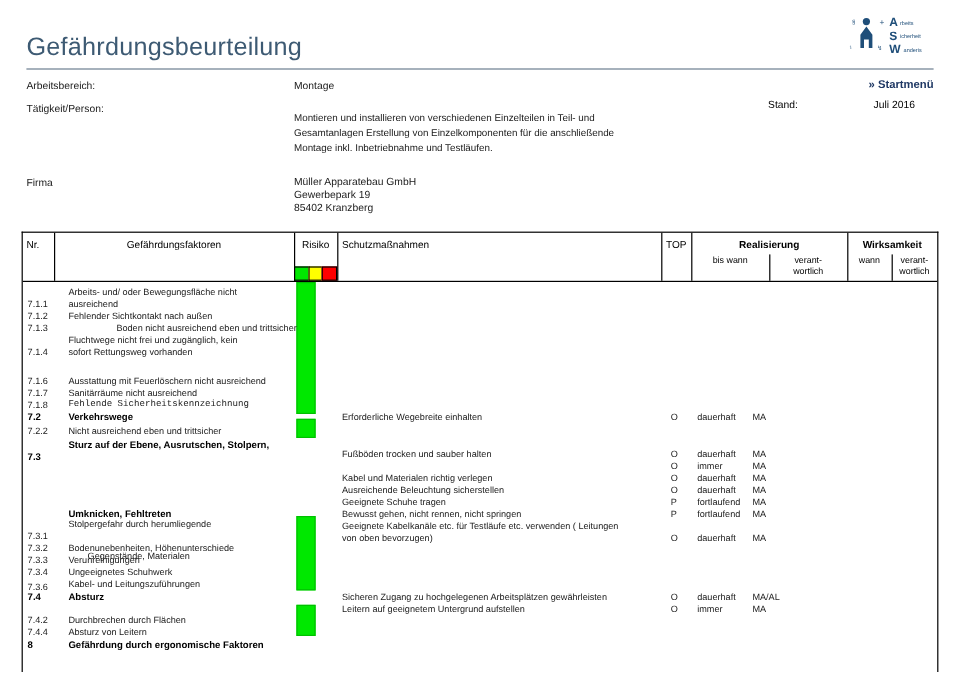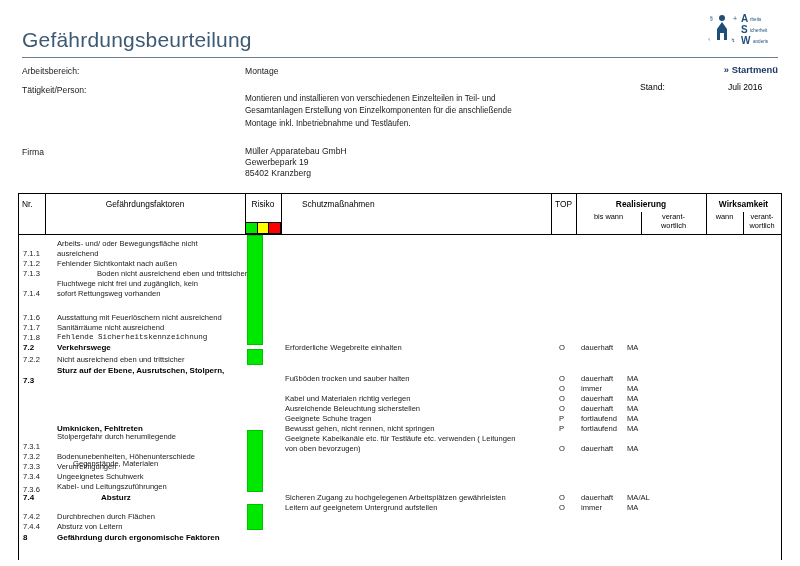--- a/index.html
+++ b/index.html
@@ -171,21 +171,21 @@
     <div class="th" style="left:226px;width:36px;">
       <span class="t1">Risiko</span>
       <div class="risk-swatches">
         <div style="background:#00e800;"></div>
         <div style="background:#ffff00;"></div>
         <div style="background:#ff0000;"></div>
       </div>
     </div>
     <div class="th-split" style="left:262px;"></div>
 
-    <div class="th" style="left:262px;width:270px;text-align:left;padding-left:17px;">
+    <div class="th" style="left:262px;width:270px;text-align:left;">
       <span class="t1" style="padding-left:4px;text-align:left;display:block;">Schutzmaßnahmen</span>
     </div>
     <div class="th-split" style="left:532px;"></div>
 
     <div class="th" style="left:532px;width:25px;">
       <span class="t1">TOP</span>
     </div>
     <div class="th-split" style="left:557px;"></div>
 
     <div class="th" style="left:557px;width:130px;">
@@ -253,21 +253,21 @@
     <div class="cell bold" style="left:38px;top:108px;">Verkehrswege</div>
     <div class="cell" style="left:38px;top:120px;">Nicht ausreichend eben und trittsicher</div>
     <div class="cell bold" style="left:38px;top:131px;">Sturz auf der Ebene, Ausrutschen, Stolpern,</div>
     <div class="cell bold" style="left:38px;top:141px;margin-top:48px;">Umknicken, Fehltreten</div>
     <div class="cell" style="left:38px;top:197px;">Stolpergefahr durch herumliegende</div>
     <div class="cell" style="left:54px;top:207px;margin-top:17px;">Gegenstände, Materialen</div>
     <div class="cell" style="left:38px;top:217px;">Bodenunebenheiten, Höhenunterschiede</div>
     <div class="cell" style="left:38px;top:227px;">Verunreinigungen</div>
     <div class="cell" style="left:38px;top:237px;">Ungeeignetes Schuhwerk</div>
     <div class="cell" style="left:38px;top:247px;">Kabel- und Leitungszuführungen</div>
-    <div class="cell bold" style="left:38px;top:258px;margin-left:44px;">Absturz</div>
+    <div class="cell bold" style="left:38px;top:258px;">Absturz</div>
     <div class="cell" style="left:38px;top:277px;">Durchbrechen durch Flächen</div>
     <div class="cell" style="left:38px;top:287px;">Absturz von Leitern</div>
     <div class="cell bold" style="left:38px;top:298px;">Gefährdung durch ergonomische Faktoren</div>
 
     <div class="cell" style="left:266px;top:108px;">Erforderliche Wegebreite einhalten</div>
     <div class="cell" style="left:266px;top:139px;">Fußböden trocken und sauber halten</div>
     <div class="cell" style="left:266px;top:159px;">Kabel und Materialen richtig verlegen</div>
     <div class="cell" style="left:266px;top:169px;">Ausreichende Beleuchtung sicherstellen</div>
     <div class="cell" style="left:266px;top:179px;">Geeignete Schuhe tragen</div>
     <div class="cell" style="left:266px;top:189px;">Bewusst gehen, nicht rennen, nicht springen</div>

